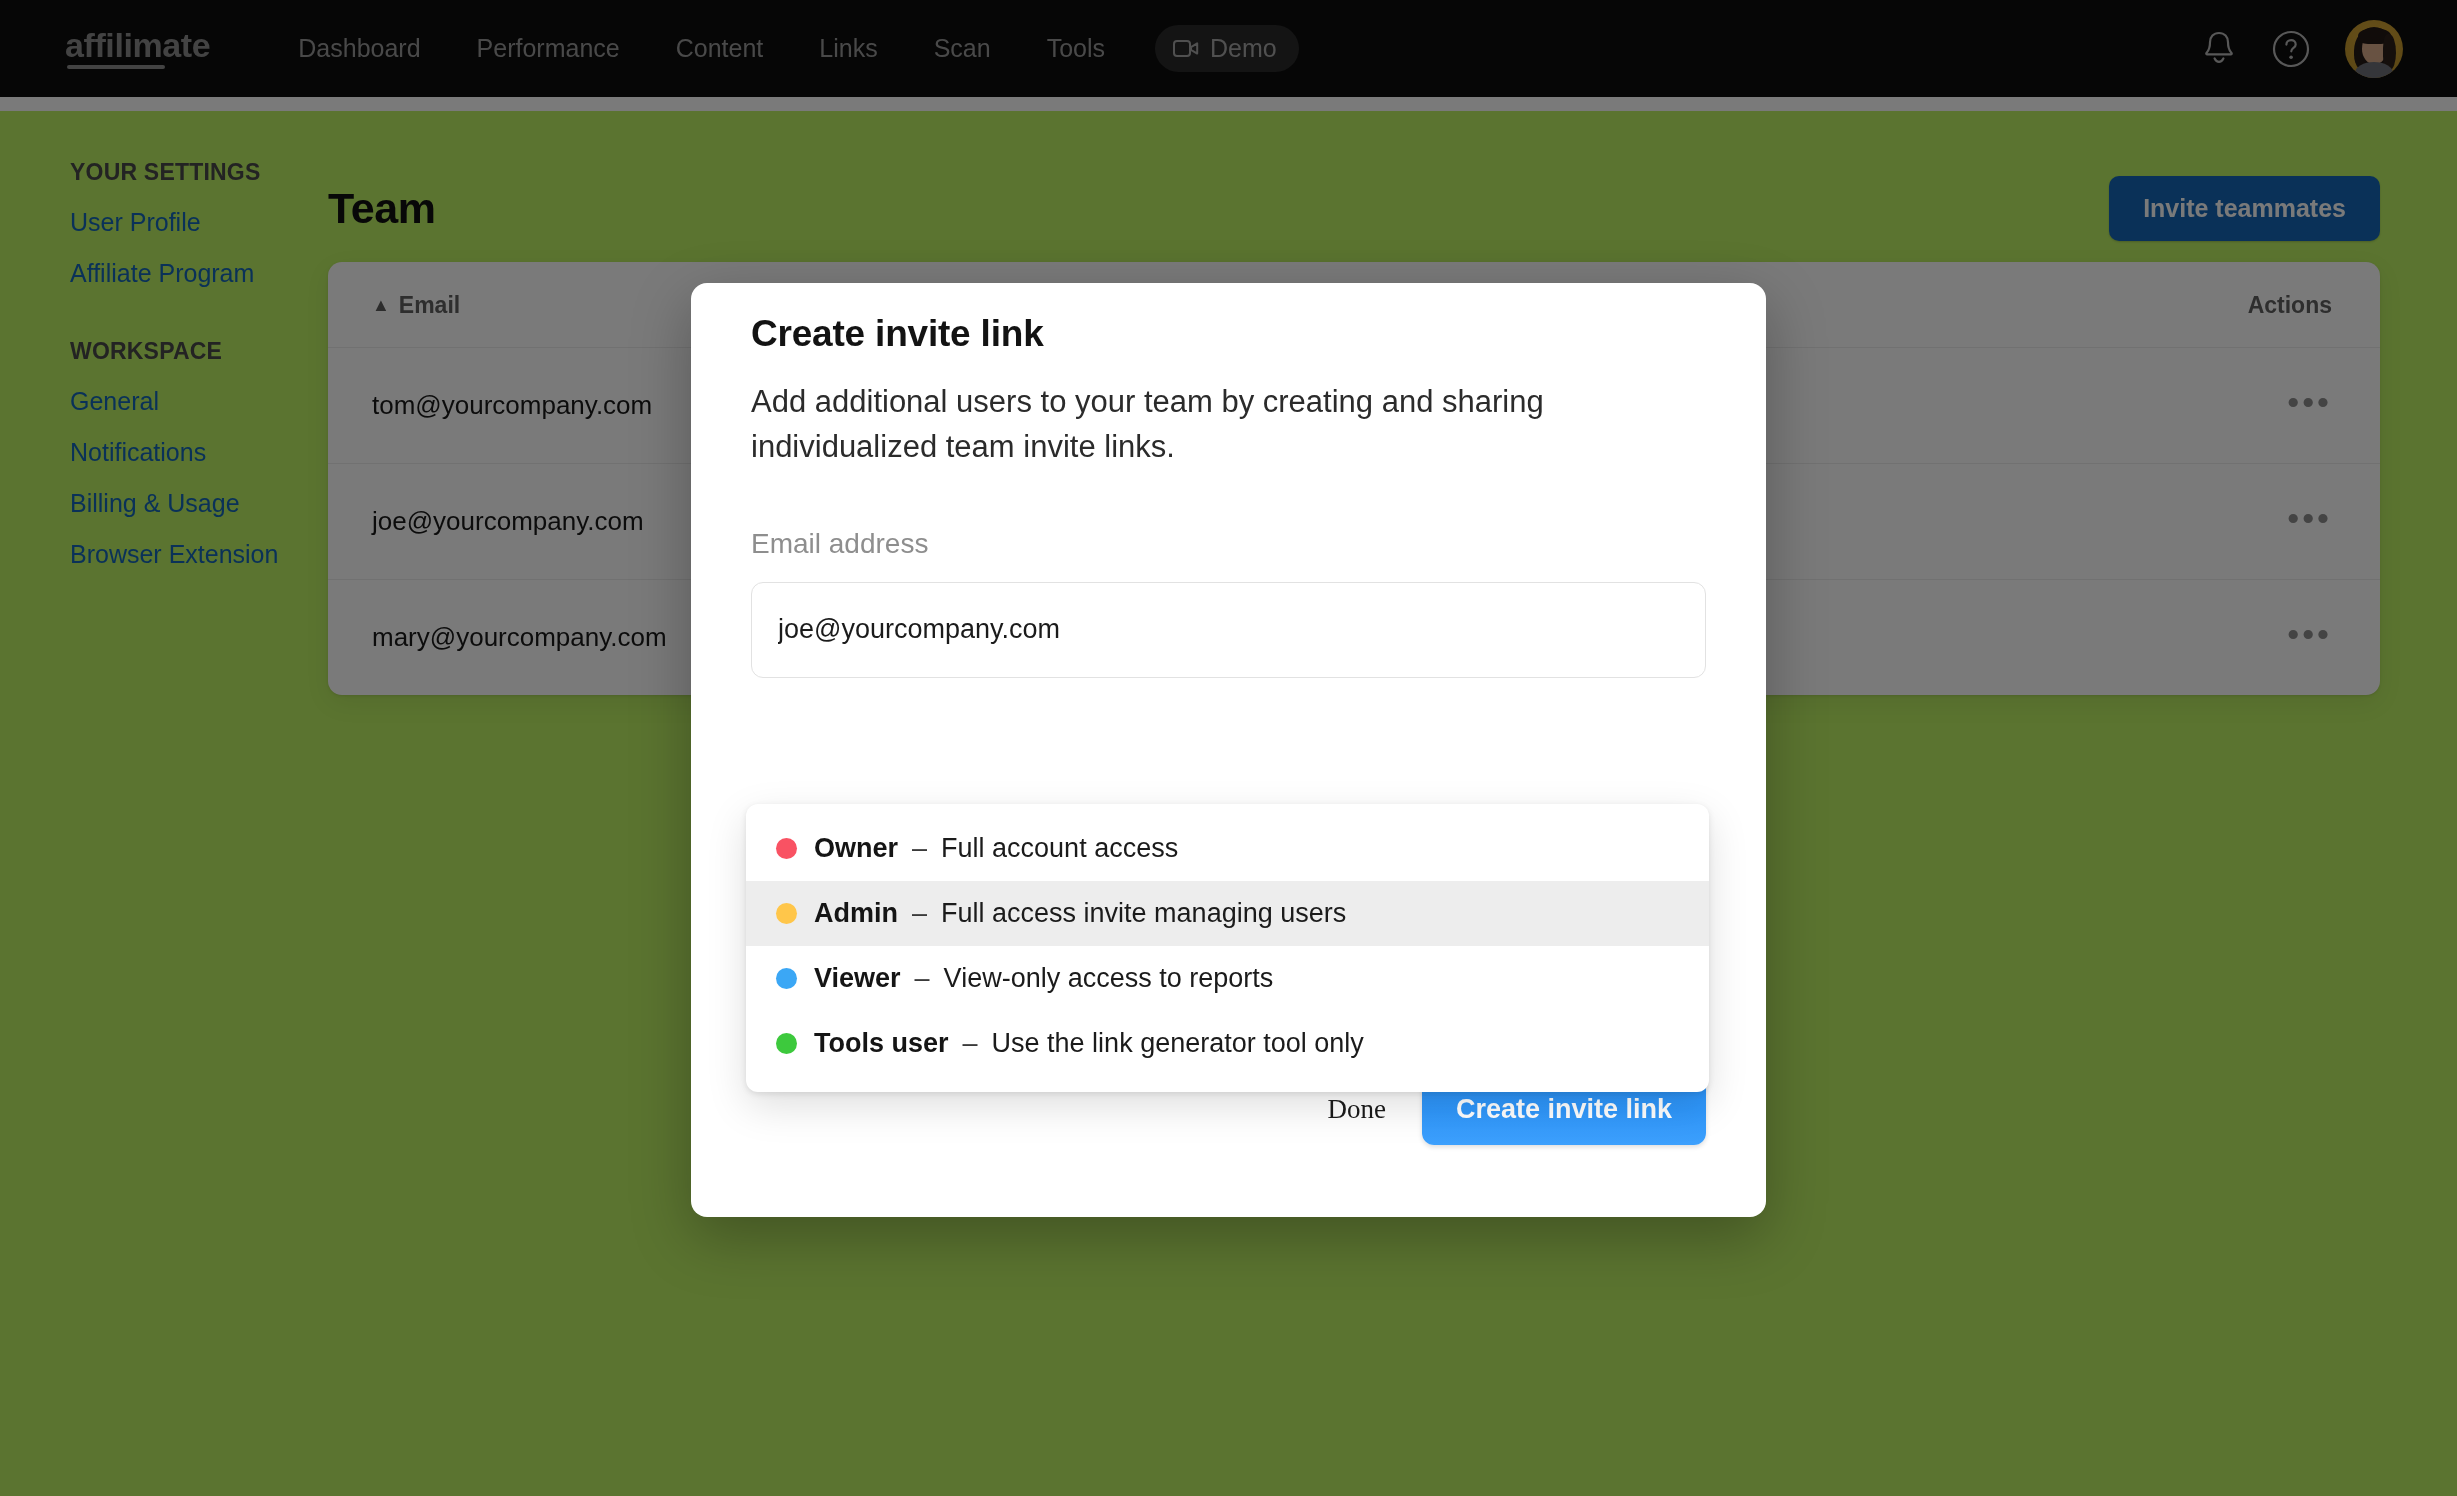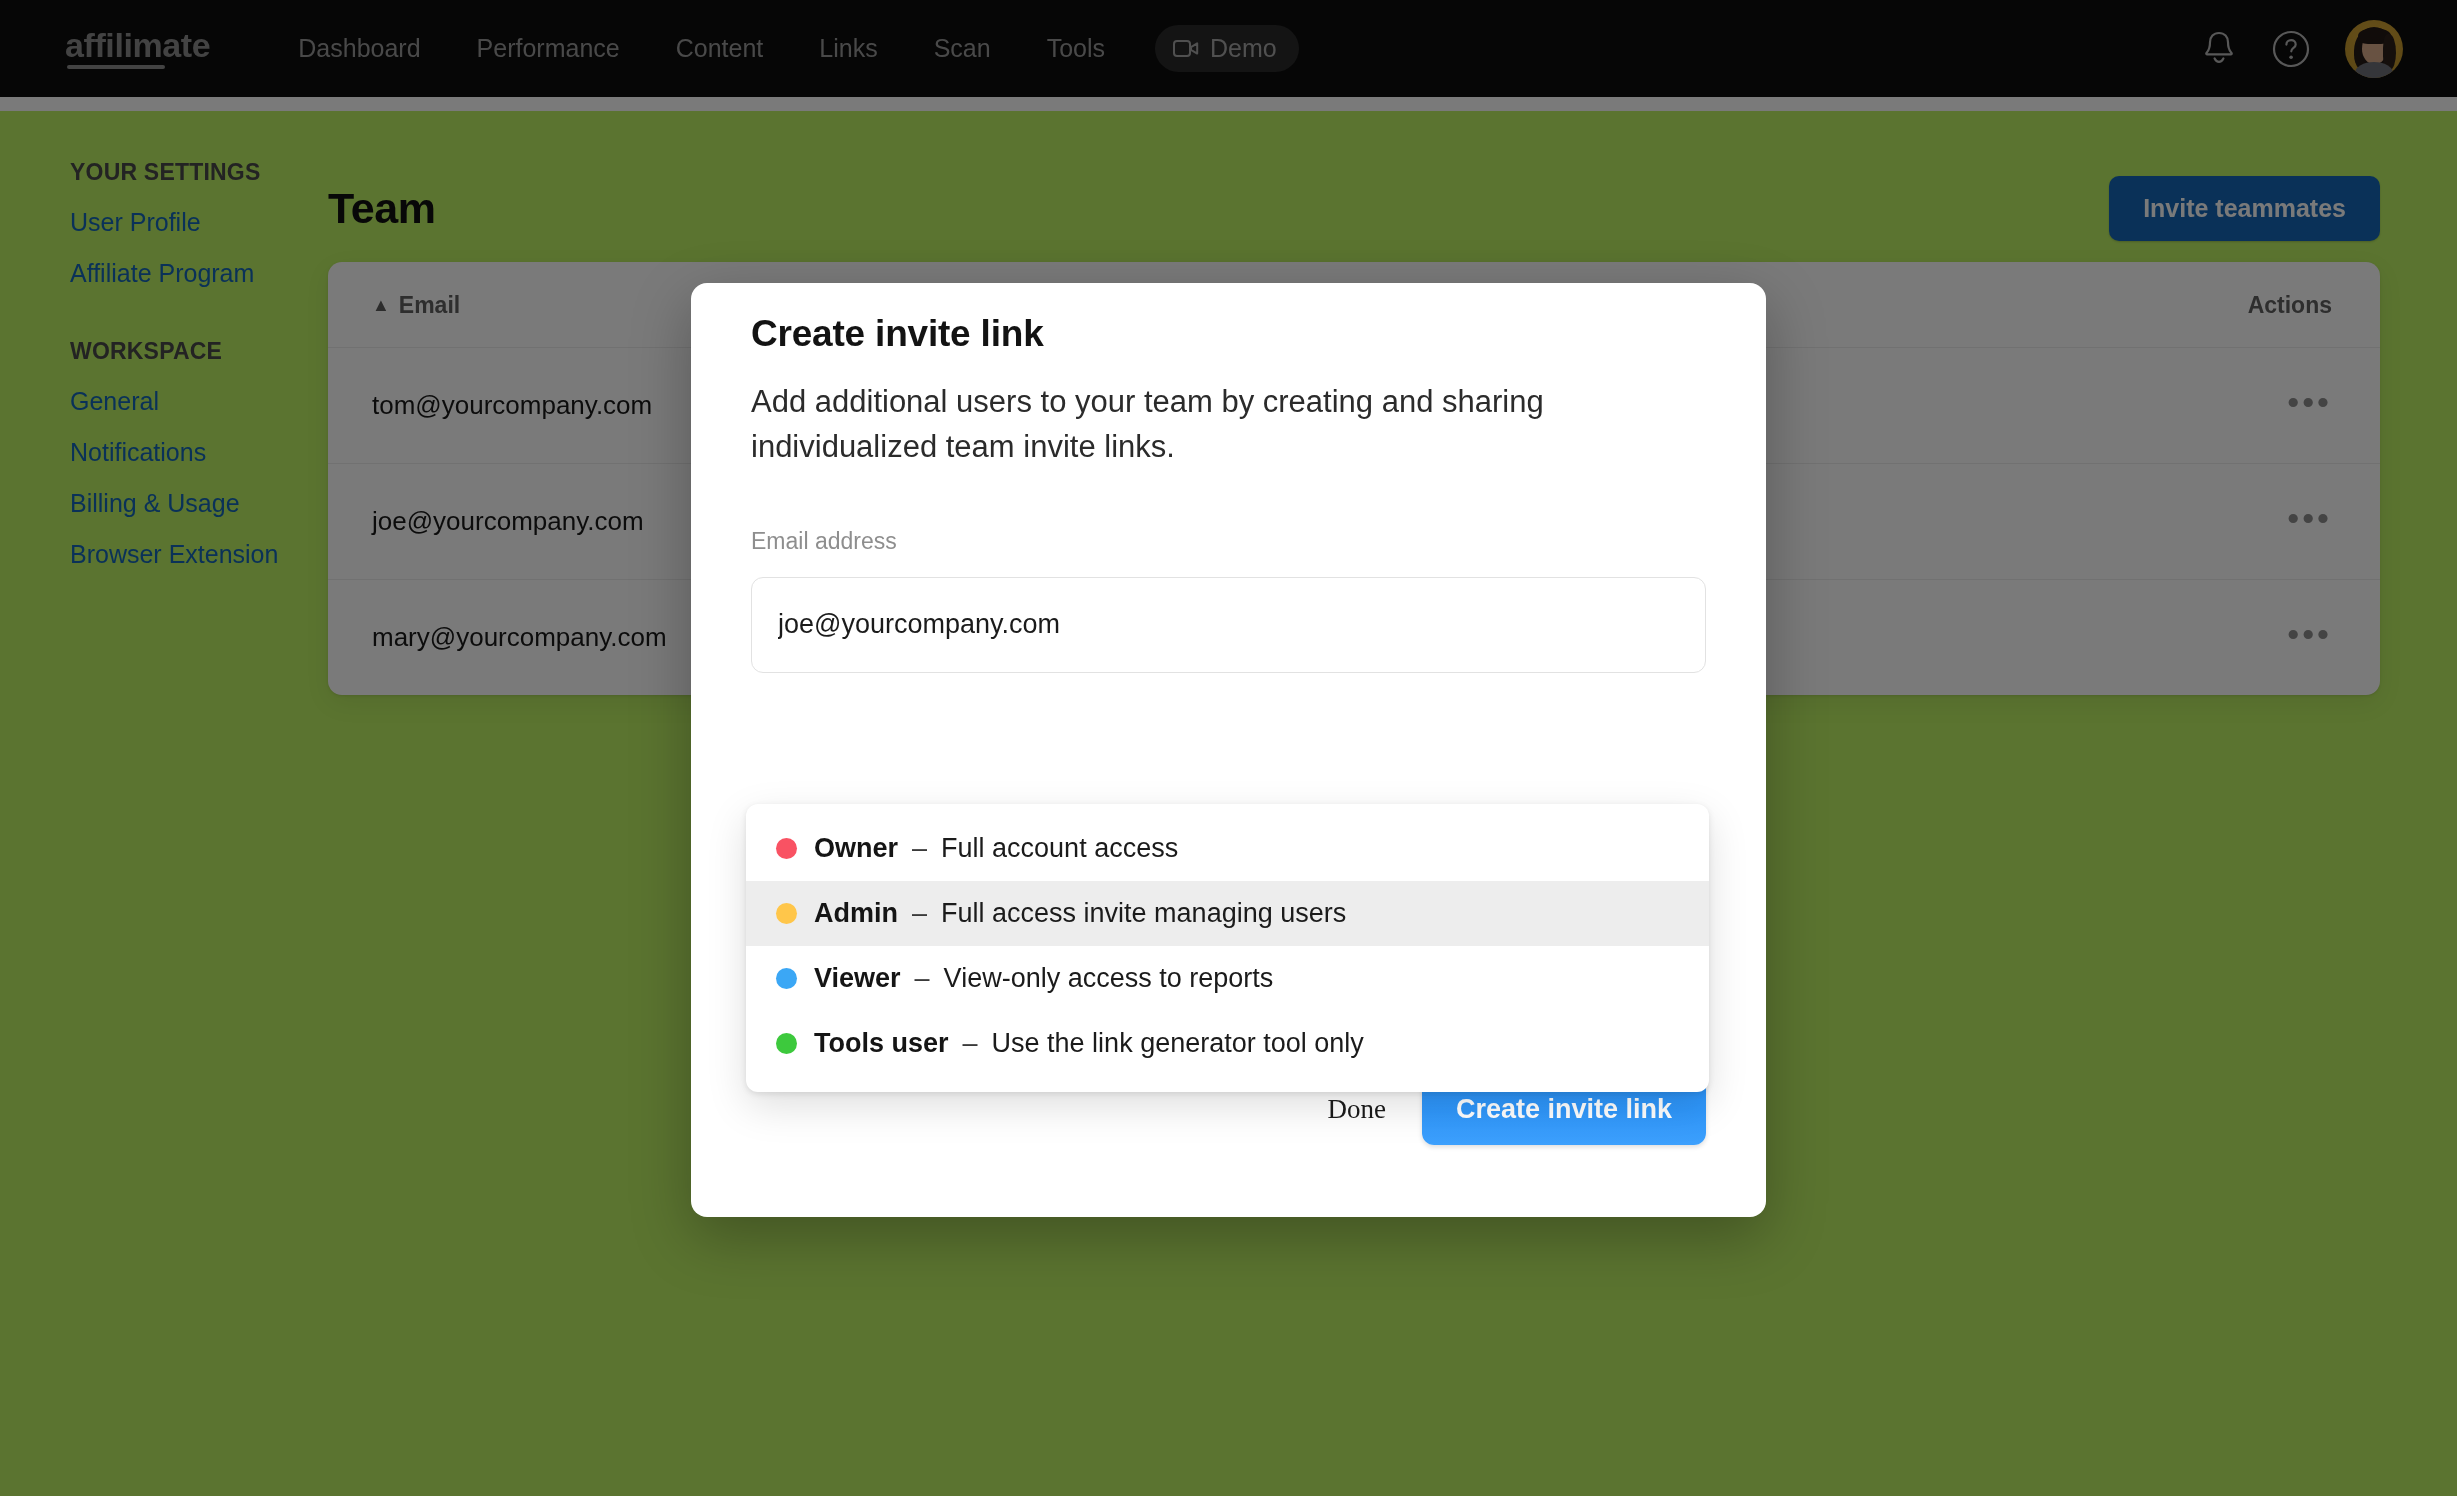--- a/index.html
+++ b/index.html
@@ -268,21 +268,21 @@
   }
   .modal-desc {
     margin-top: 24px;
     font-size: 31px;
     line-height: 1.46;
     color: #2b2b2b;
     max-width: 905px;
   }
   .field-label {
     margin-top: 58px;
-    font-size: 23px;
+    font-size: 28px;
     color: #8e8e8e;
   }
   .email-input {
     margin-top: 22px;
     width: 955px;
     height: 96px;
     border: 1px solid #e2e2e2;
     border-radius: 12px;
     background: #ffffff;
     font-size: 27px;

